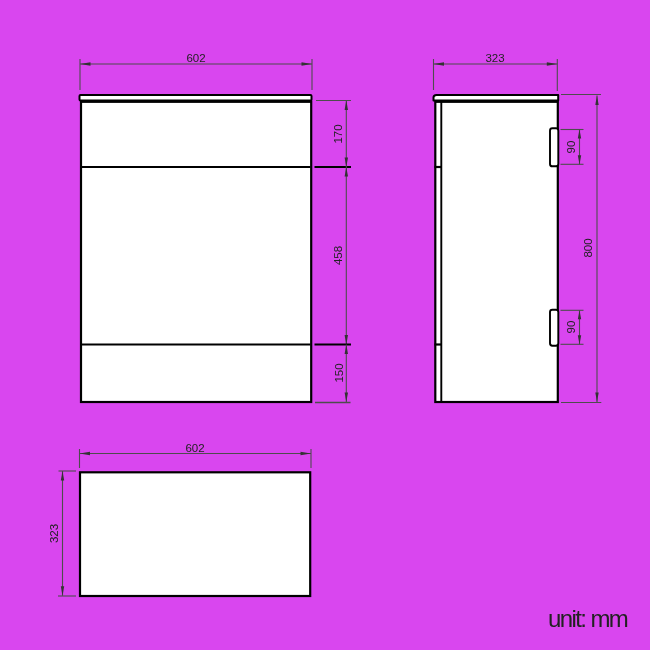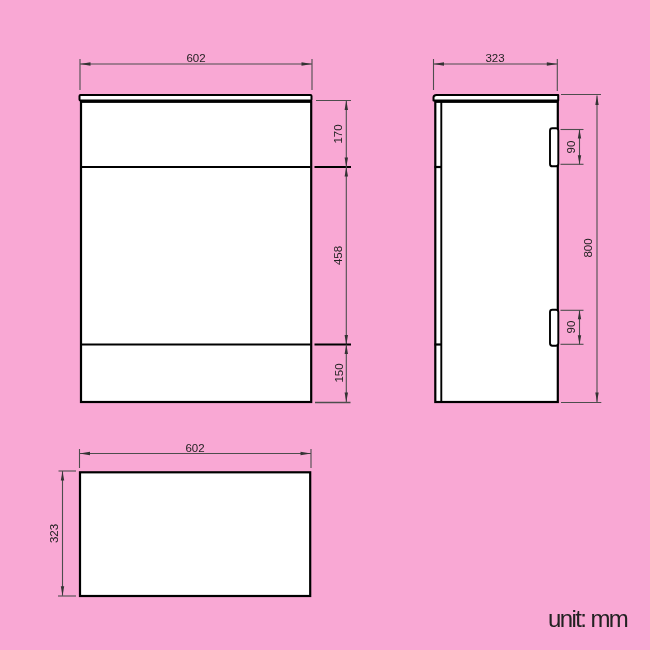--- a/index.html
+++ b/index.html
@@ -1,16 +1,16 @@
 <!DOCTYPE html>
 <html><head>
 <meta charset="utf-8">
 <style>
   html,body{margin:0;padding:0;background:#ffffff;}
-  .wrap{width:650px;height:650px;position:relative;background:#f9a8d4;overflow:hidden;}
+  .wrap{width:650px;height:650px;position:relative;background:#d946ef;overflow:hidden;}
   svg{display:block;}
   text{font-family:"Liberation Sans",sans-serif;fill:#222;}
 </style>
 </head>
 <body>
 <div class="wrap">
 <svg width="650" height="650" viewBox="0 0 650 650">
 
 <g>
   <line x1="80" y1="59" x2="80" y2="90" stroke="#4d4d4d" stroke-width="1.1"></line>

